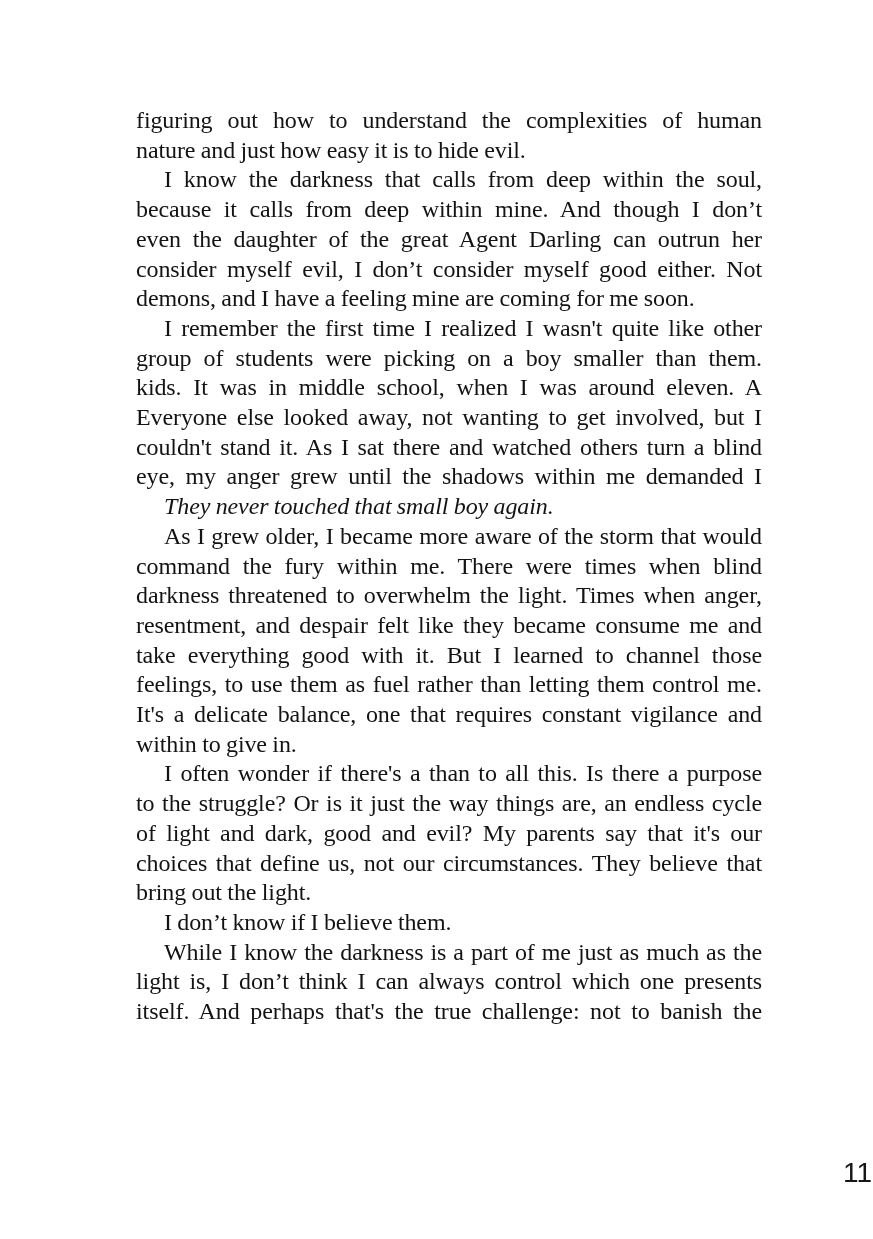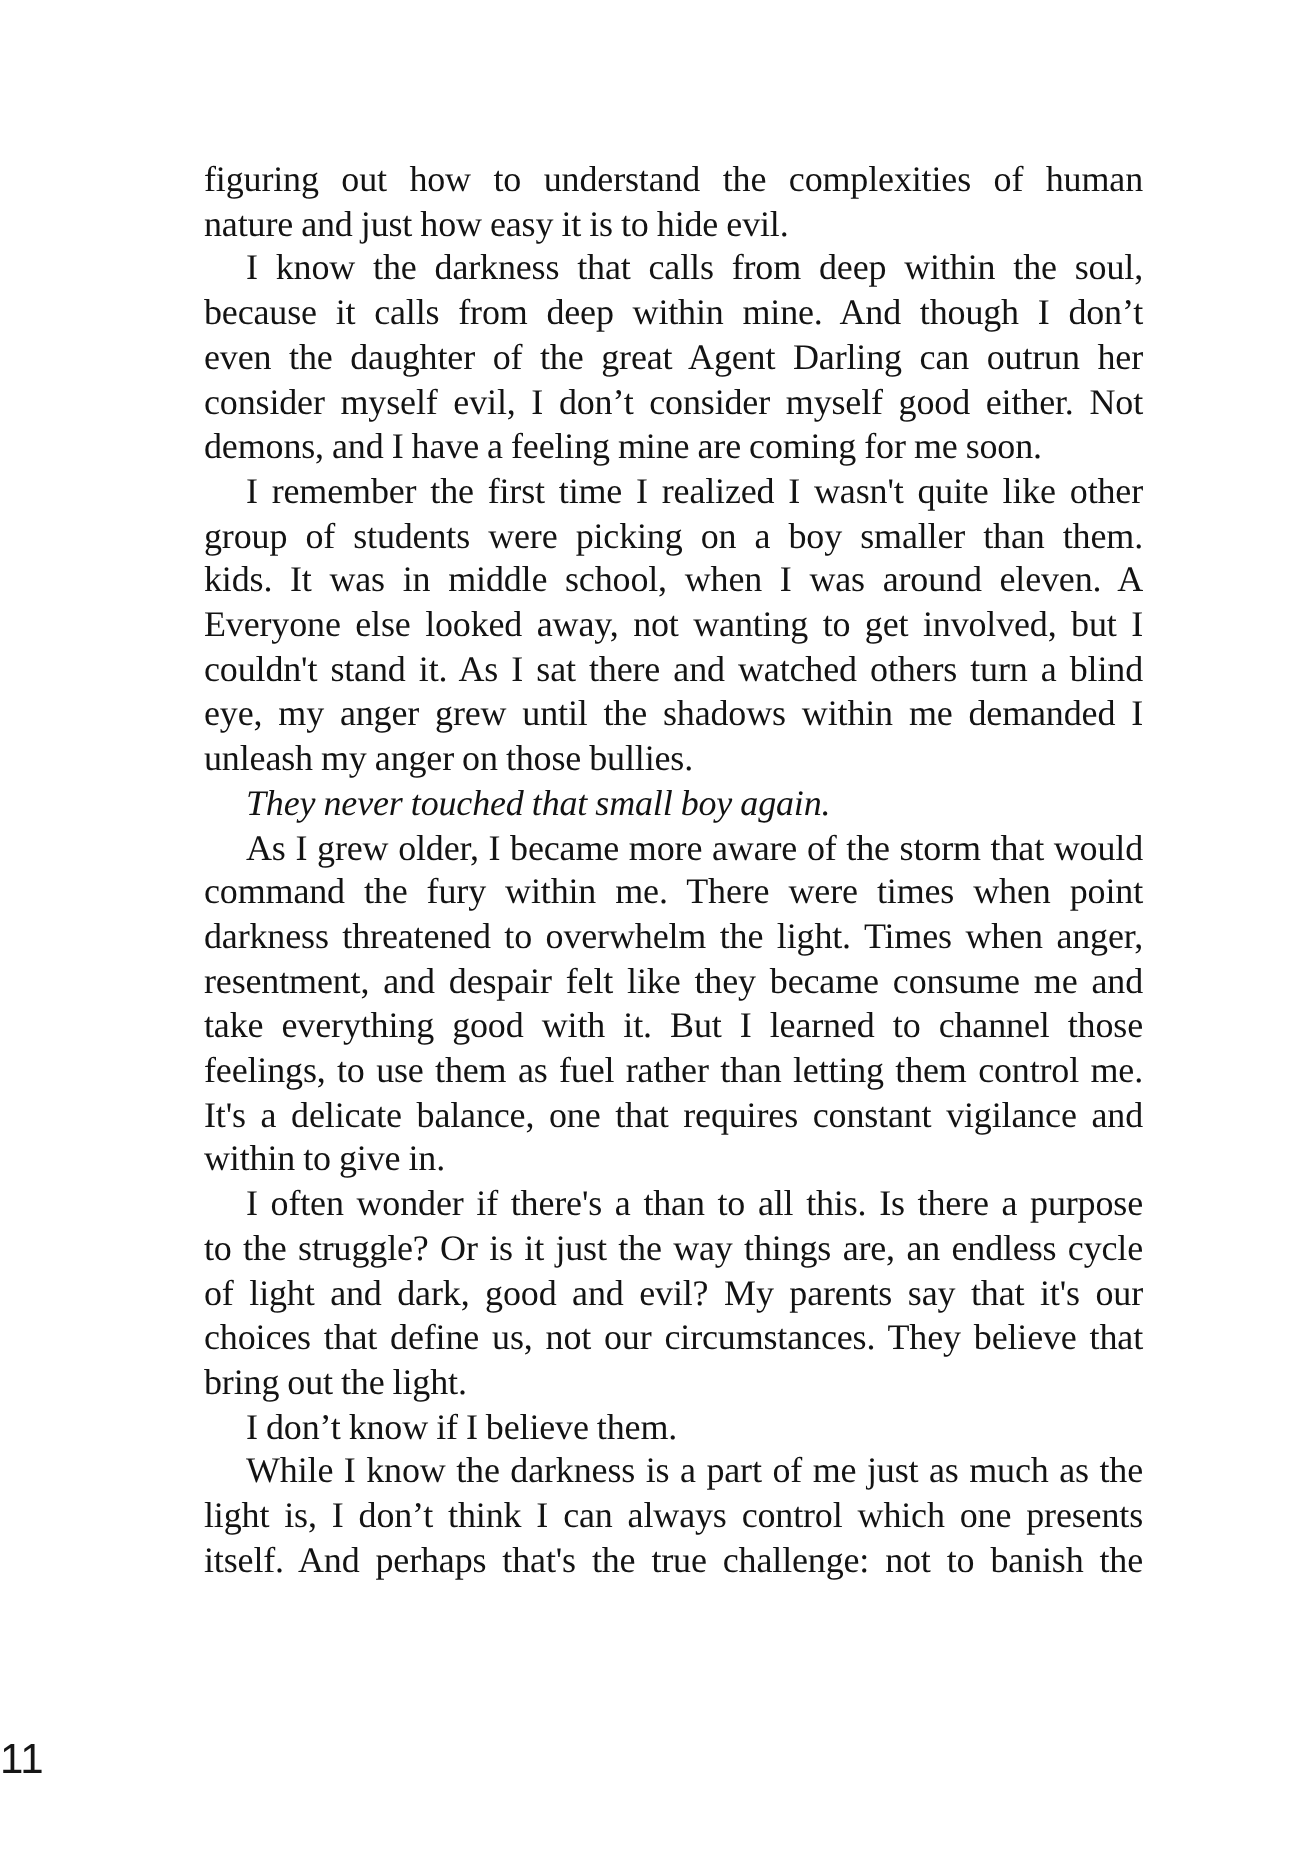--- a/index.html
+++ b/index.html
@@ -44,21 +44,21 @@
     text-indent: 28px;
   }
   .line.italic {
     font-style: italic;
   }
   .page-number {
     position: absolute;
     left: 0;
     top: 1157px;
     width: 872px;
-    text-align: left;
+    text-align: right;
     font-family: "Liberation Sans", sans-serif;
     font-size: 28px;
     color: #161616;
   }
 </style>
 </head>
 <body>
 
 <div class="page">
   <div class="page-text">
@@ -68,24 +68,23 @@
       <div class="line">because it calls from deep within mine. And though I don’t</div>
       <div class="line">even the daughter of the great Agent Darling can outrun her</div>
       <div class="line">consider myself evil, I don’t consider myself good either. Not</div>
       <div class="line lastline">demons, and I have a feeling mine are coming for me soon.</div>
       <div class="line indent">I remember the first time I realized I wasn't quite like other</div>
       <div class="line">group of students were picking on a boy smaller than them.</div>
       <div class="line">kids. It was in middle school, when I was around eleven. A</div>
       <div class="line">Everyone else looked away, not wanting to get involved, but I</div>
       <div class="line">couldn't stand it. As I sat there and watched others turn a blind</div>
       <div class="line">eye, my anger grew until the shadows within me demanded I</div>
-      <div class="line lastline">unleash my anger on those bullies.</div>
       <div class="line indent italic lastline">They never touched that small boy again.</div>
       <div class="line indent">As I grew older, I became more aware of the storm that would</div>
-      <div class="line">command the fury within me. There were times when point</div>
+      <div class="line">command the fury within me. There were times when blind</div>
       <div class="line">darkness threatened to overwhelm the light. Times when anger,</div>
       <div class="line">resentment, and despair felt like they became consume me and</div>
       <div class="line">take everything good with it. But I learned to channel those</div>
       <div class="line">feelings, to use them as fuel rather than letting them control me.</div>
       <div class="line">It's a delicate balance, one that requires constant vigilance and</div>
       <div class="line lastline">within to give in.</div>
       <div class="line indent">I often wonder if there's a than to all this. Is there a purpose</div>
       <div class="line">to the struggle? Or is it just the way things are, an endless cycle</div>
       <div class="line">of light and dark, good and evil? My parents say that it's our</div>
       <div class="line">choices that define us, not our circumstances. They believe that</div>

